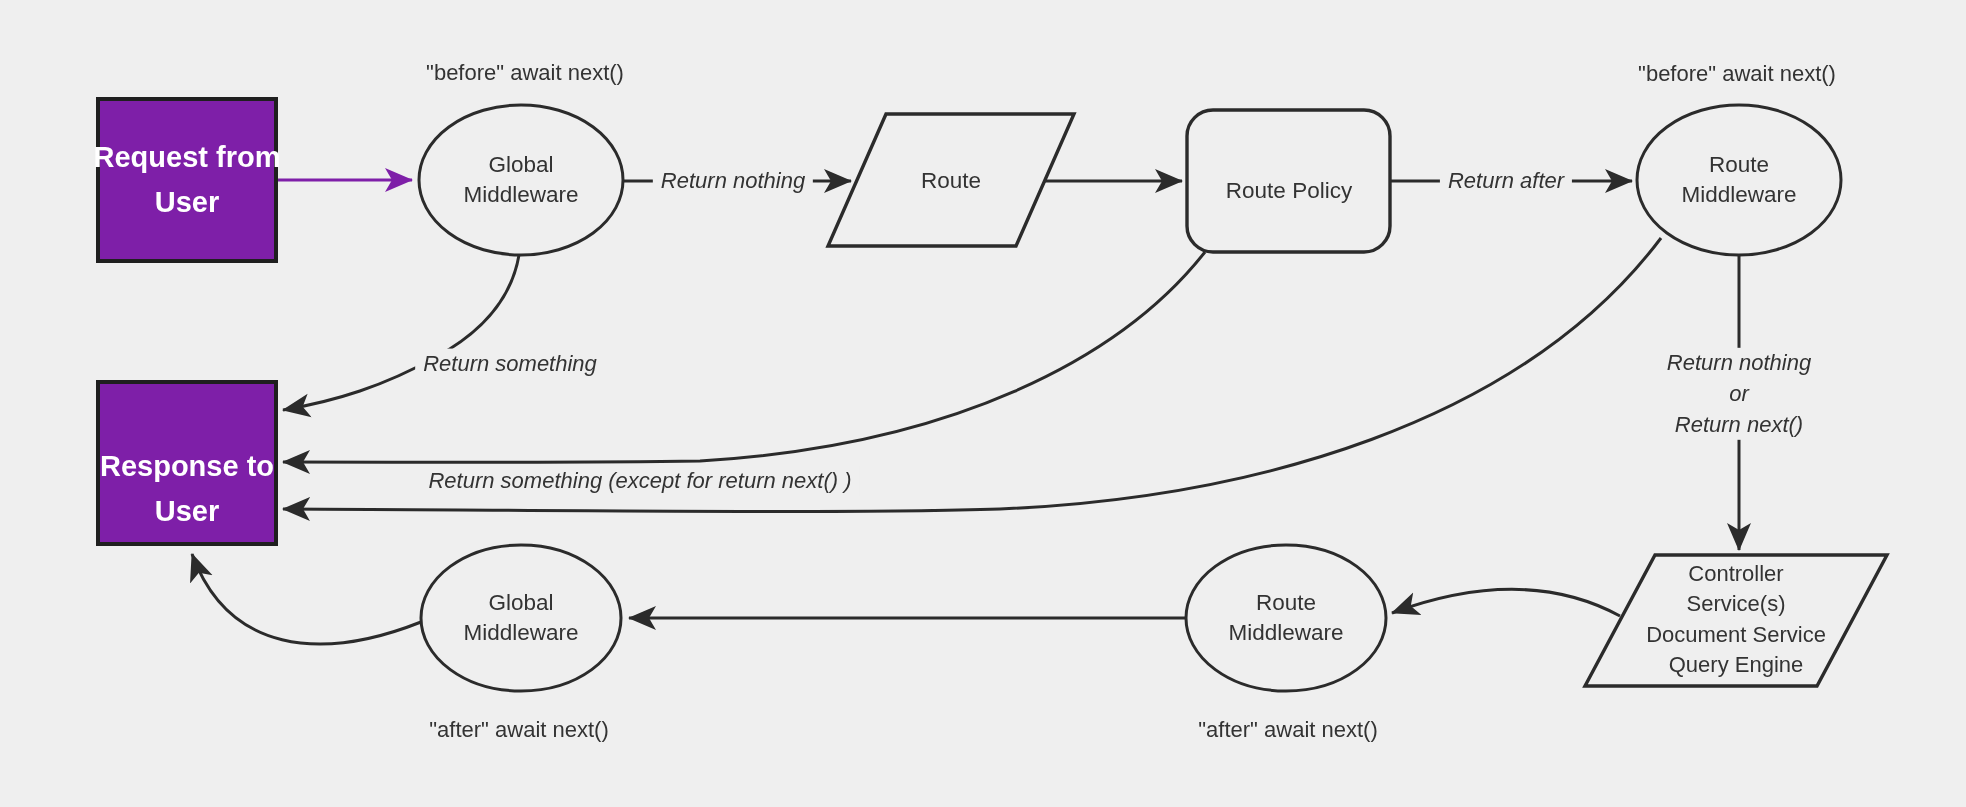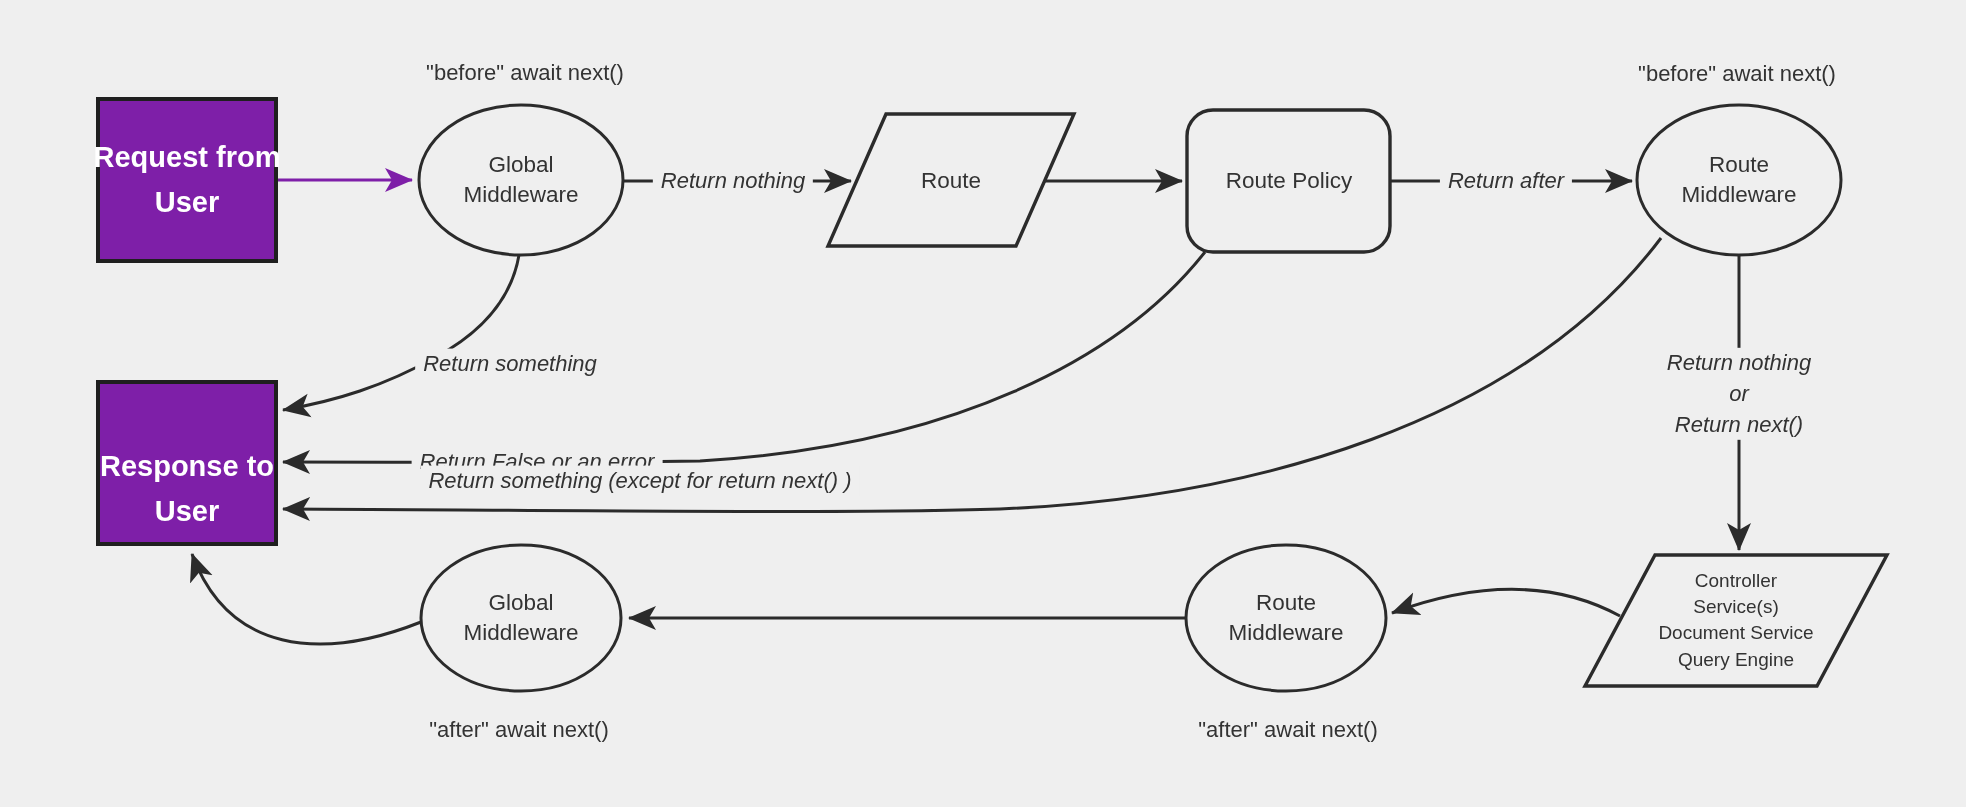--- a/index.html
+++ b/index.html
@@ -43,21 +43,21 @@
     pointer-events: none;
   }
   .edge-lbl { background: var(--background); padding: 0 8px; font-style: italic; }
   .node-lbl { font-size: 22.5px; color: var(--node-text); line-height: 1.33; }
   .node-lbl.bold {
     font-weight: bold;
     color: var(--inverse-text);
     font-size: 29px;
     line-height: 1.55;
   }
-  .node-lbl.small { font-size: 19px; line-height: 1.38; }
+  .node-lbl.small { font-size: 22px; line-height: 1.38; }
 </style>
 </head>
 <body>
 
 <div class="stage">
 
   <svg width="1966" height="807" viewBox="0 0 1966 807">
     <defs>
       <marker id="arrow-dark" markerUnits="userSpaceOnUse" markerWidth="30" markerHeight="26" refX="27" refY="13" orient="auto">
         <path d="M0,1 L28,13 L0,25 L7,13 z"></path>
@@ -92,40 +92,39 @@
       <ellipse class="shape" cx="1286" cy="618" rx="100" ry="73"></ellipse>
       <ellipse class="shape" cx="521" cy="618" rx="100" ry="73"></ellipse>
     </g>
   </svg>
 
   <div class="lbl node-lbl bold" style="left:187px; top:180px;">Request from
 User</div>
   <div class="lbl node-lbl" style="left:521px; top:180px;">Global
 Middleware</div>
   <div class="lbl node-lbl" style="left:951px; top:181px;">Route</div>
-  <div class="lbl node-lbl" style="left:1289px; top:181px;">Route Policy</div>
+  <div class="lbl node-lbl" style="left:1289px; top:191px;">Route Policy</div>
   <div class="lbl node-lbl" style="left:1739px; top:180px;">Route
 Middleware</div>
   <div class="lbl node-lbl bold" style="left:187px; top:489px;">Response to
 User</div>
   <div class="lbl node-lbl small" style="left:1736px; top:620px;">Controller
 Service(s)
 Document Service
 Query Engine</div>
   <div class="lbl node-lbl" style="left:1286px; top:618px;">Route
 Middleware</div>
   <div class="lbl node-lbl" style="left:521px; top:618px;">Global
 Middleware</div>
 
   <div class="lbl" style="left:525px; top:73px;">"before" await next()</div>
   <div class="lbl" style="left:1737px; top:74px;">"before" await next()</div>
   <div class="lbl edge-lbl" style="left:733px; top:181px;">Return nothing</div>
   <div class="lbl edge-lbl" style="left:1506px; top:181px;">Return after</div>
   <div class="lbl edge-lbl" style="left:510px; top:316px;margin-top:48px;">Return something</div>
-  <div class="lbl edge-lbl" style="left:537px; top:462px;">Return False or an error</div>
   <div class="lbl edge-lbl" style="left:640px; top:481px;">Return something (except for return next() )</div>
   <div class="lbl edge-lbl" style="left:1739px; top:394px;">Return nothing
 or
 Return next()</div>
   <div class="lbl" style="left:519px; top:730px;">"after" await next()</div>
   <div class="lbl" style="left:1288px; top:730px;">"after" await next()</div>
 
 </div>
 
 </body></html>

